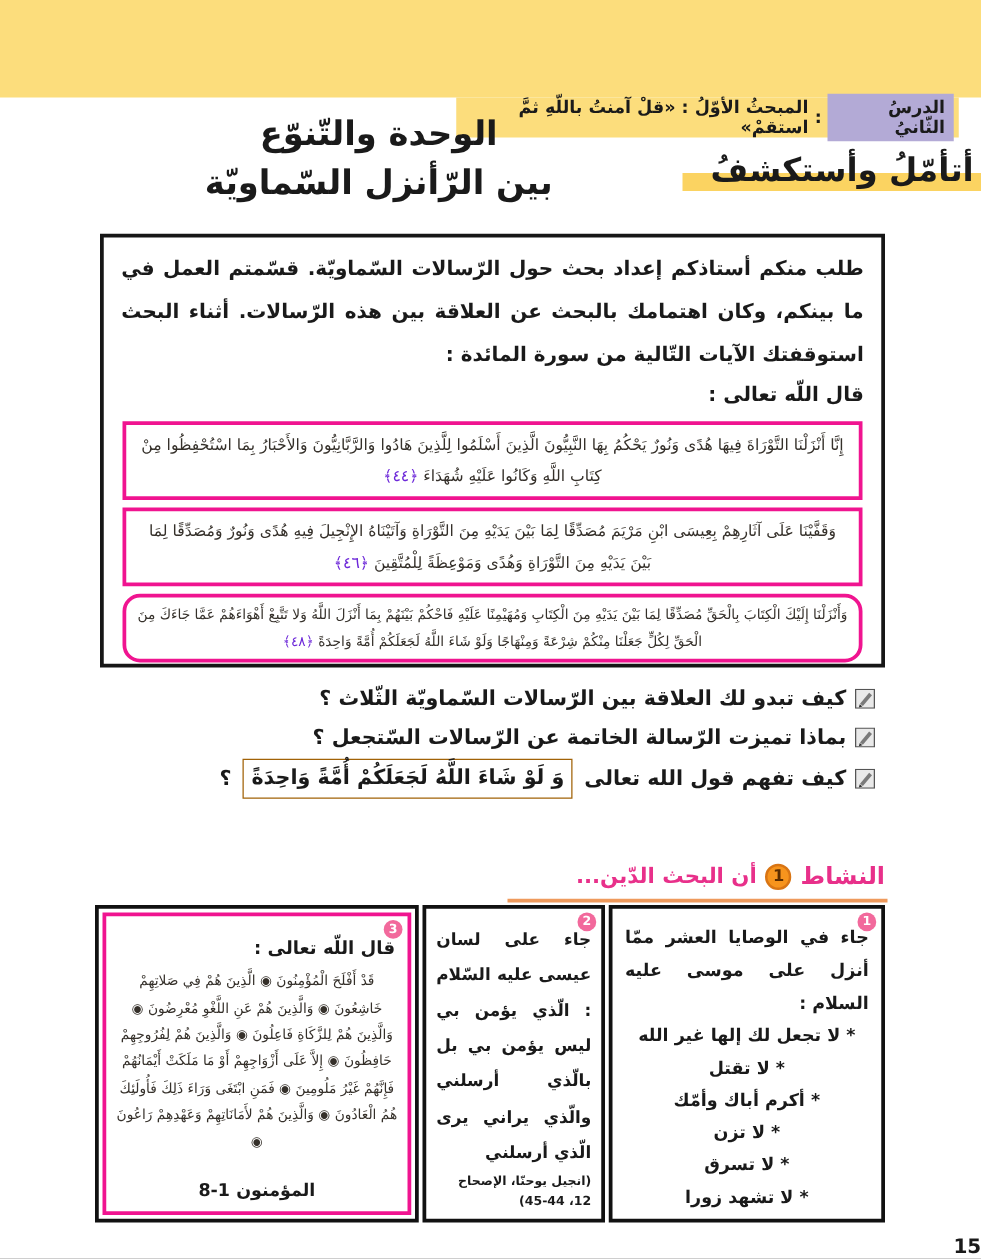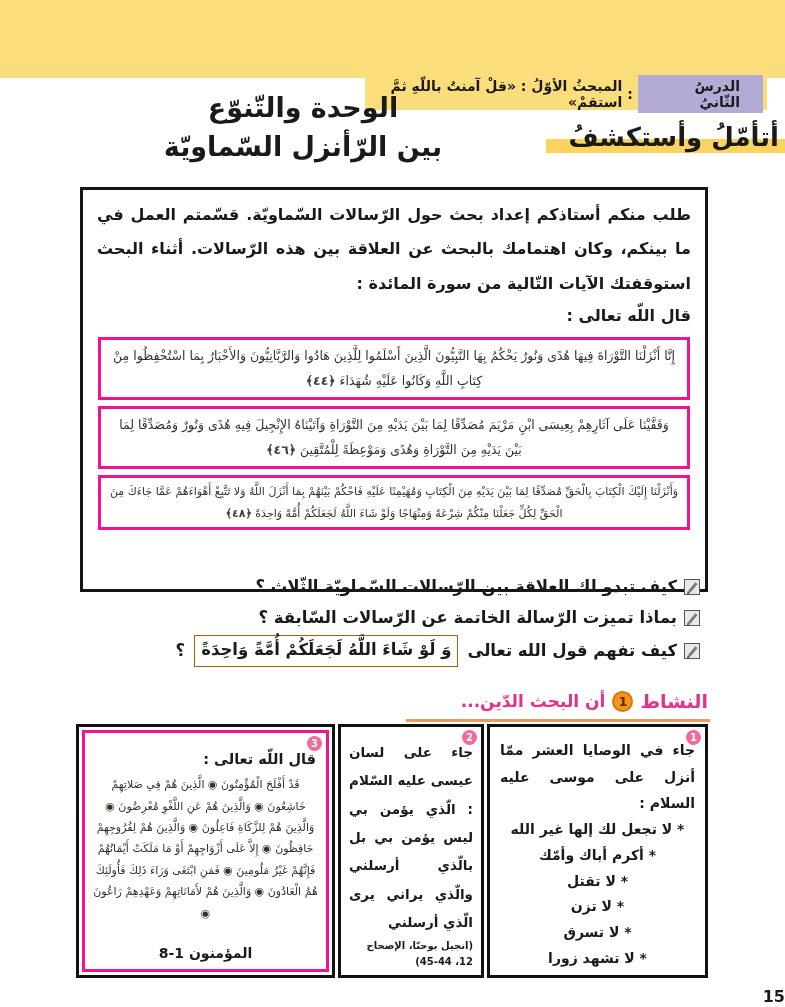--- a/index.html
+++ b/index.html
@@ -8,51 +8,51 @@
     background:#ffffff;overflow:hidden;direction:rtl;
     font-family:"DejaVu Sans",sans-serif;color:#1a1a1a;
   }
   
   .top-band{position:absolute;top:0;left:0;right:0;height:78px;background:#fcdd7c;}
   .header-bar{
     position:absolute;top:78px;right:18px;width:402px;height:32px;
     background:#fcdd7c;display:flex;align-items:center;gap:5px;
     font-size:14px;font-weight:bold;padding:0 4px;box-sizing:border-box;
   }
-  .lesson-chip{background:#b3aad6;padding:3px 23px;display:inline-block;}
+  .lesson-chip{background:#b3aad6;padding:3px 7px;display:inline-block;}
   .header-sep{font-weight:bold;}
   
   .lesson-title{
     position:absolute;top:88px;left:103px;width:400px;text-align:center;
     font-size:27px;font-weight:bold;line-height:39px;letter-spacing:-1px;
   }
   
   .section-head{
     position:absolute;font-size:26px;font-weight:bold;letter-spacing:-1px;
     padding:2px 6px 4px 22px;
     background:linear-gradient(transparent 52%,#fbd361 52%,#fbd361 92%,transparent 92%);
   }
   .head-explore{top:120px;right:0;}
   .head-analyze{top:644px;right:12px;}
   
   .mainbox{
-    position:absolute;top:187px;right:77px;width:628px;height:405px;
+    position:absolute;top:187px;right:77px;width:628px;height:347px;
     border:3px solid #161616;box-sizing:border-box;padding:6px 14px 4px 14px;
     overflow:hidden;
   }
   .intro{margin:2px 0 0 0;font-size:16px;font-weight:bold;line-height:2.15;text-align:justify;}
   .qala-line{font-size:16px;font-weight:bold;line-height:1.9;}
   .vbox{
     border:3px solid #f01490;margin:5px 1px 6px 1px;padding:3px 8px;
     text-align:center;font-size:12.5px;line-height:2.05;color:#35302a;
   }
-  .vbox.small{font-size:11px;line-height:1.95;}
-  .vnum{color:#404040;font-weight:bold;}
-  
-  .questions{position:absolute;top:545px;right:85px;width:622px;margin-top:28px;}
+  .vbox.small{font-size:11px;line-height:1.95;border-radius:14px;}
+  .vnum{color:#6d28d9;font-weight:normal;}
+  
+  .questions{position:absolute;top:545px;right:85px;width:622px;}
   .qrow{
     display:flex;align-items:center;justify-content:flex-start;gap:7px;
     font-size:16.5px;font-weight:bold;line-height:1.7;margin-bottom:3px;
   }
   .pencil{flex:0 0 auto;display:inline-flex;}
   .quote-box{
     display:inline-block;border:1px solid #a16207;padding:0 6px 2px 6px;margin:0 2px;
   }
   
   .activity{
@@ -145,21 +145,21 @@
       <span>كيف تبدو لك العلاقة بين الرّسالات السّماويّة الثّلاث ؟</span>
     </div>
     <div class="qrow">
       <span class="pencil">
         <svg width="16" height="16" viewBox="0 0 16 16">
             <rect x="0.5" y="0.5" width="15" height="15" fill="#e9e9e9" stroke="#555"></rect>
             <path d="M4 12 L11.3 3.2 L13.6 5.1 L6.3 13.8 Z" fill="#7a7a7a"></path>
             <path d="M3.8 12.3 L3.1 14.9 L5.9 14.2 Z" fill="#2e2e2e"></path>
           </svg>
       </span>
-      <span>بماذا تميزت الرّسالة الخاتمة عن الرّسالات السّابقة ؟</span>
+      <span>بماذا تميزت الرّسالة الخاتمة عن الرّسالات السّتجعل ؟</span>
     </div>
     <div class="qrow">
       <span class="pencil">
         <svg width="16" height="16" viewBox="0 0 16 16">
             <rect x="0.5" y="0.5" width="15" height="15" fill="#e9e9e9" stroke="#555"></rect>
             <path d="M4 12 L11.3 3.2 L13.6 5.1 L6.3 13.8 Z" fill="#7a7a7a"></path>
             <path d="M3.8 12.3 L3.1 14.9 L5.9 14.2 Z" fill="#2e2e2e"></path>
           </svg>
       </span>
       <span>كيف تفهم قول الله تعالى</span>
@@ -174,22 +174,22 @@
     <span class="badge">1</span>
     <span class="activity-title">أن البحث الدّين...</span>
   </div>
 
   <div class="cards">
 
     <div class="card card-moses">
       <span class="chip">1</span>
       <div class="c-open">جاء في الوصايا العشر ممّا أنزل على موسى عليه السلام :</div>
       <div class="cmd">* لا تجعل لك إلها غير الله</div>
+      <div class="cmd">* لا تقتل</div>
       <div class="cmd">* أكرم أباك وأمّك</div>
-      <div class="cmd">* لا تقتل</div>
       <div class="cmd">* لا تزن</div>
       <div class="cmd">* لا تسرق</div>
       <div class="cmd">* لا تشهد زورا</div>
       <div class="c-footer">(راجع سفر الخروج والتثنية)</div>
     </div>
 
     <div class="card card-jesus">
       <span class="chip">2</span>
       <div class="c-body">جاء على لسان عيسى عليه السّلام : الّذي يؤمن بي ليس يؤمن بي بل بالّذي أرسلني والّذي يراني يرى الّذي أرسلني</div>
       <div class="c-cite">(انجيل يوحنّا، الإصحاح 12، 44-45)</div>

